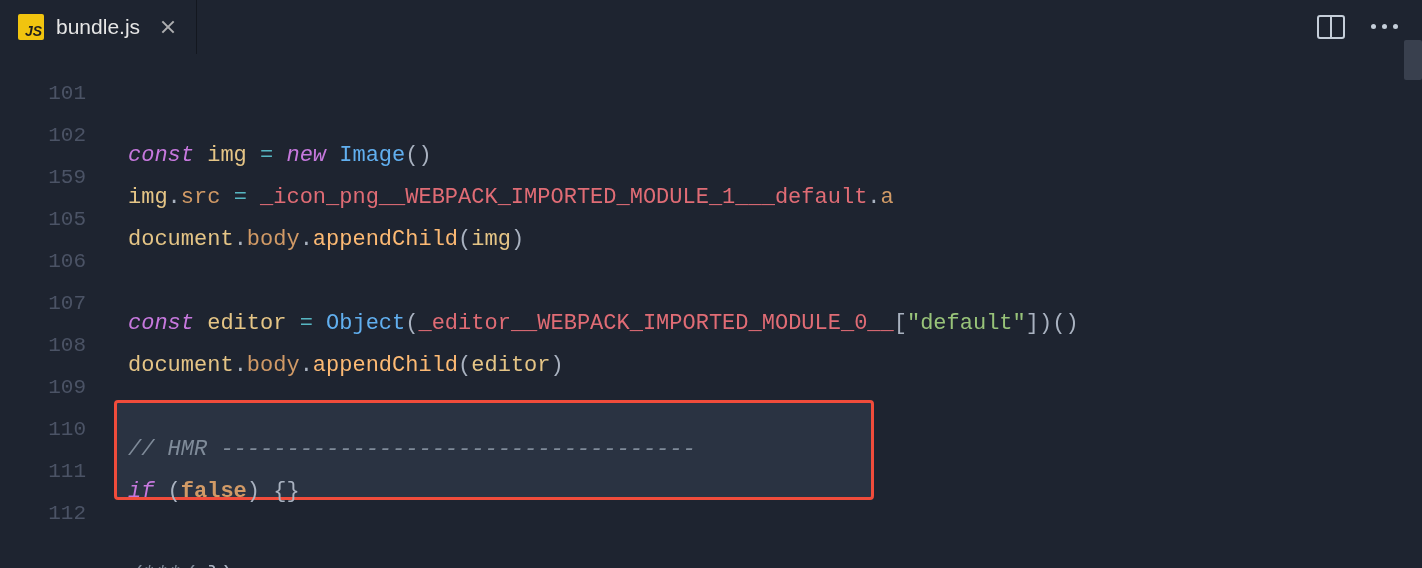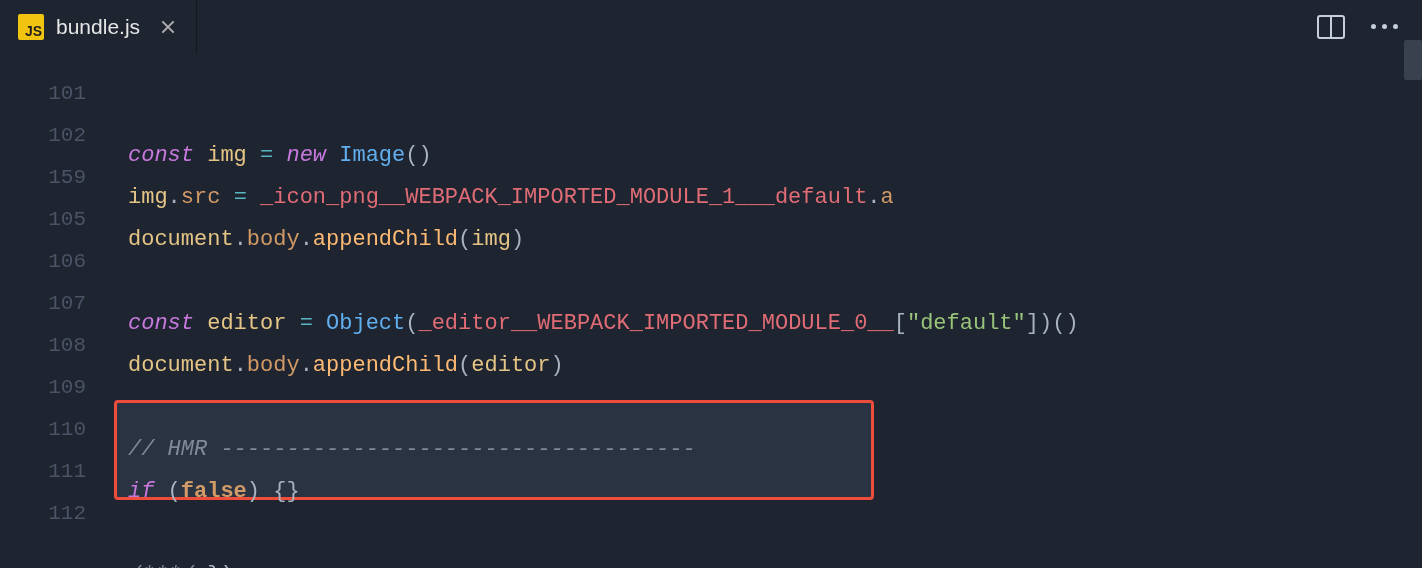--- a/index.html
+++ b/index.html
@@ -40,20 +40,21 @@
     background: #f1c40f;
     color: #1e1e1e;
     font-weight: 700;
     font-size: 14px;
     display: flex;
     align-items: flex-end;
     justify-content: flex-end;
     padding: 8px 2px 1px 0;
     border-radius: 2px;
     font-family: -apple-system, Helvetica, Arial, sans-serif;
+    font-style: italic;
   }
   .tab-close {
     margin-left: 6px;
     width: 20px; height: 20px;
     position: relative;
     opacity: .85;
   }
   .tab-close::before, .tab-close::after {
     content: "";
     position: absolute;

